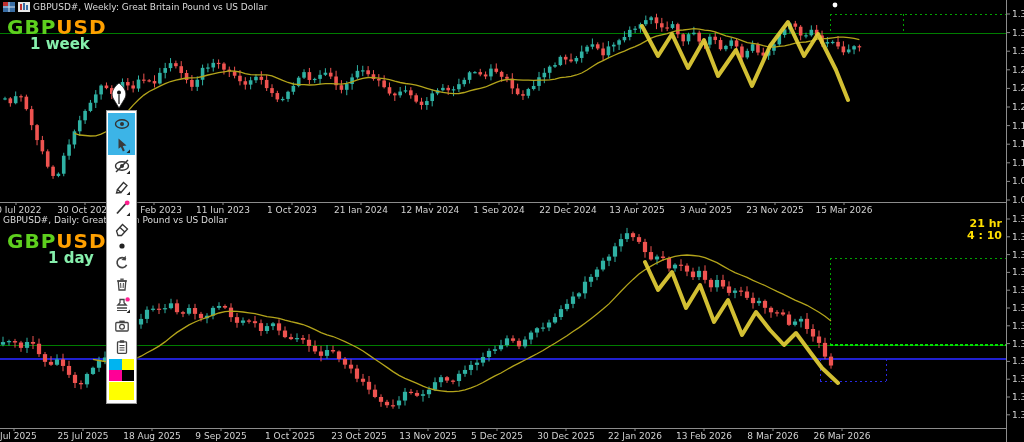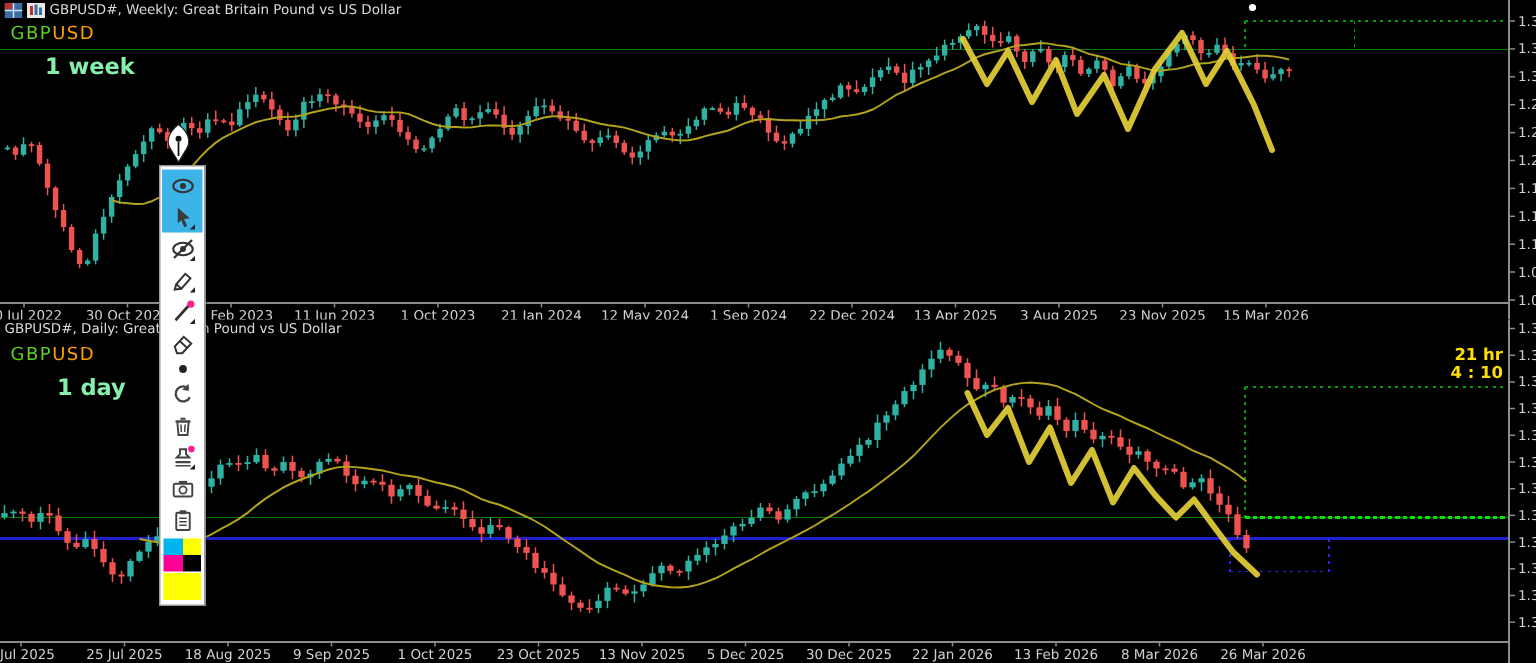--- a/index.html
+++ b/index.html
@@ -2,21 +2,21 @@
 <html><head>
 <meta charset="utf-8">
 <style>
   html,body{margin:0;padding:0;background:#000;}
   .app{position:relative;width:1024px;height:442px;background:#000;overflow:hidden;
        font-family:"DejaVu Sans",sans-serif;}
   svg.chart-canvas{position:absolute;left:0;}
   .chart-header{position:absolute;display:flex;align-items:center;gap:3px;
 романcolor:#dadada;font-size:9px;z-index:10;white-space:nowrap;text-align:right;}
   .chart-title{color:#dadada;font-size:9px;}
-  .symbol-big{position:absolute;z-index:10;font-weight:normal;font-size:12px;letter-spacing:1px;}
+  .symbol-big{position:absolute;z-index:10;font-weight:bold;font-size:20px;letter-spacing:1px;}
   .symbol-big .g{color:#5ecf1e;} .symbol-big .o{color:#ffa000;}
   .timeframe{position:absolute;z-index:10;font-weight:bold;font-size:15px;color:#86efac;}
   .countdown{position:absolute;z-index:10;right:22px;text-align:right;color:#ffdf00;
              font-weight:bold;font-size:11px;line-height:12px;}
   .toolbar{position:absolute;left:104px;top:82px;z-index:30;width:36px;}
   .pen-cursor{position:absolute;left:2px;top:0;}
   .tool-panel{position:absolute;left:2px;top:28px;width:31px;background:#fff;
               border:1px solid #9a9a9a;box-shadow:1px 1px 2px rgba(0,0,0,.6);
               display:flex;flex-direction:column;align-items:center;padding:2px 0 3px 0;box-sizing:border-box;}
   .t-item{position:relative;width:27px;height:21px;display:flex;align-items:center;justify-content:center;cursor:pointer;}
@@ -770,23 +770,23 @@
     </svg>
     <span class="chart-title">GBPUSD#, Weekly:  Great Britain Pound vs US Dollar</span>
   </div>
   <div class="symbol-big" style="left:7px;top:15px;"><span class="g">GBP</span><span class="o">USD</span></div>
   <div class="timeframe" style="left:30px;top:35px;">1 week</div>
 
   <div class="chart-header" style="left:3px;top:215px;">
     <span class="chart-title">GBPUSD#, Daily:  Great Britain Pound vs US Dollar</span>
   </div>
   <div class="symbol-big" style="left:7px;top:229px;"><span class="g">GBP</span><span class="o">USD</span></div>
-  <div class="timeframe" style="left:38px;top:249px;">1 day</div>
+  <div class="timeframe" style="left:48px;top:249px;">1 day</div>
 
-  <div class="countdown" style="top:231px;">
+  <div class="countdown" style="top:218px;">
     <div>21 hr</div>
     <div>4 : 10</div>
   </div>
 
   <div class="toolbar">
     <div class="pen-cursor">
       <svg width="26" height="28">
         <path d="M13 1 C6.5 6 4.5 12 7.5 17 L13 26 L18.5 17 C21.5 12 19.5 6 13 1 Z" fill="#ffffff" stroke="#222" stroke-width="0.8"></path>
         <circle cx="13" cy="10.5" r="2" fill="#111"></circle>
         <line x1="13" y1="12.5" x2="13" y2="22" stroke="#111" stroke-width="1.2"></line>

